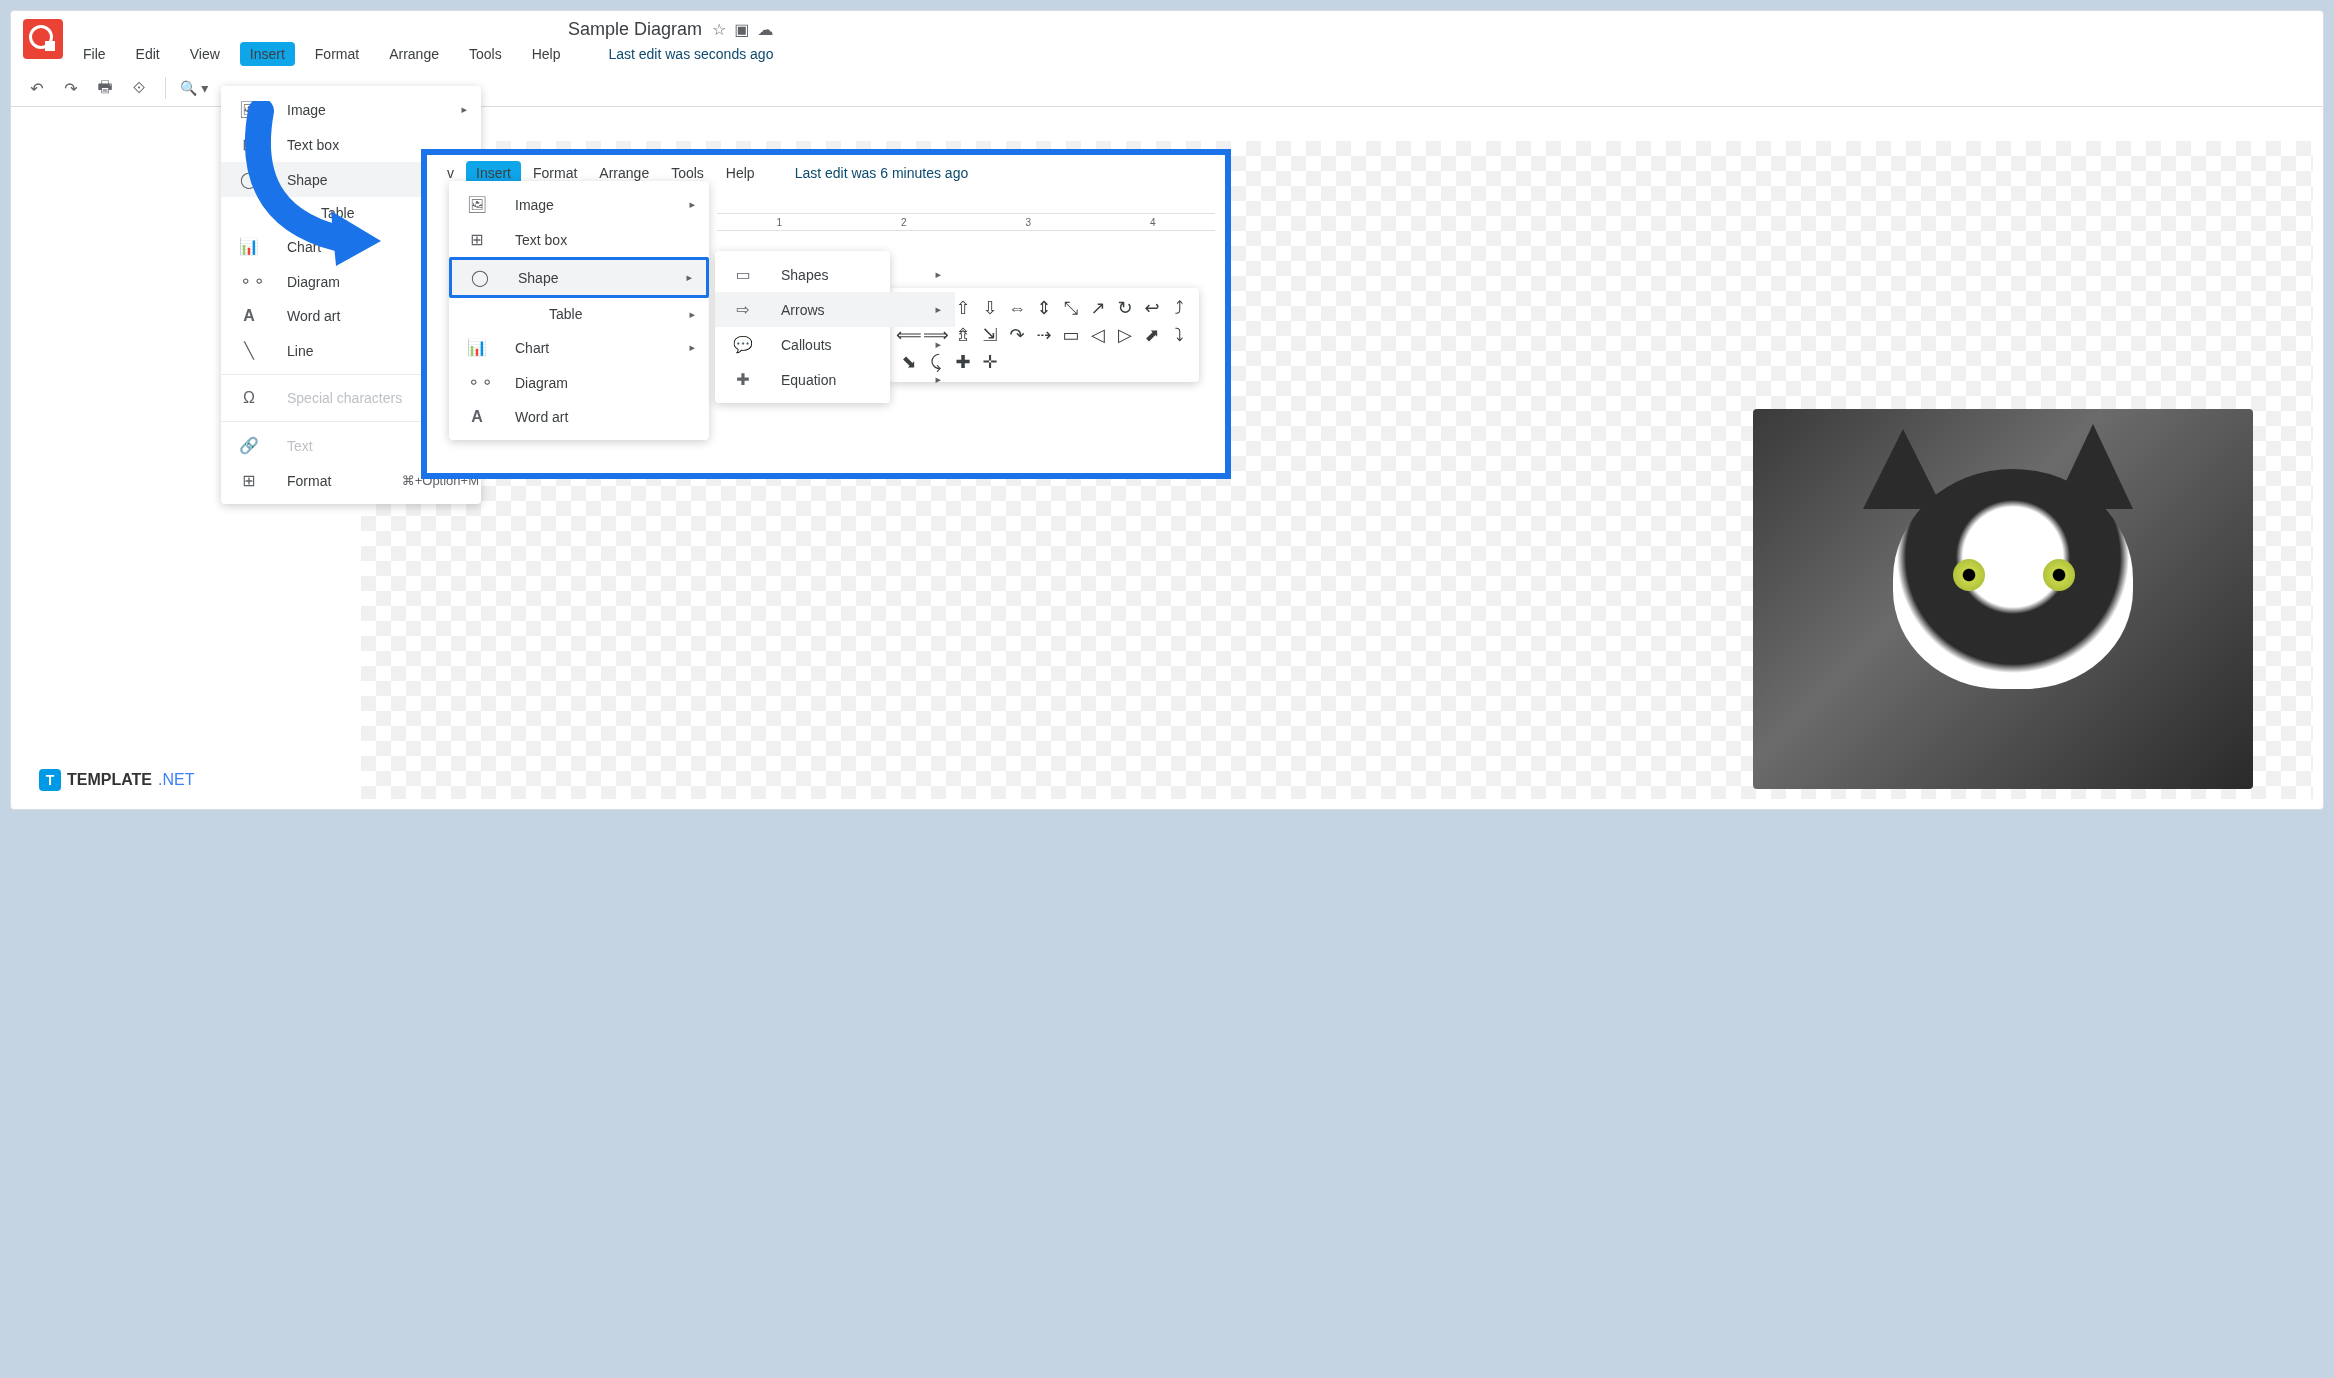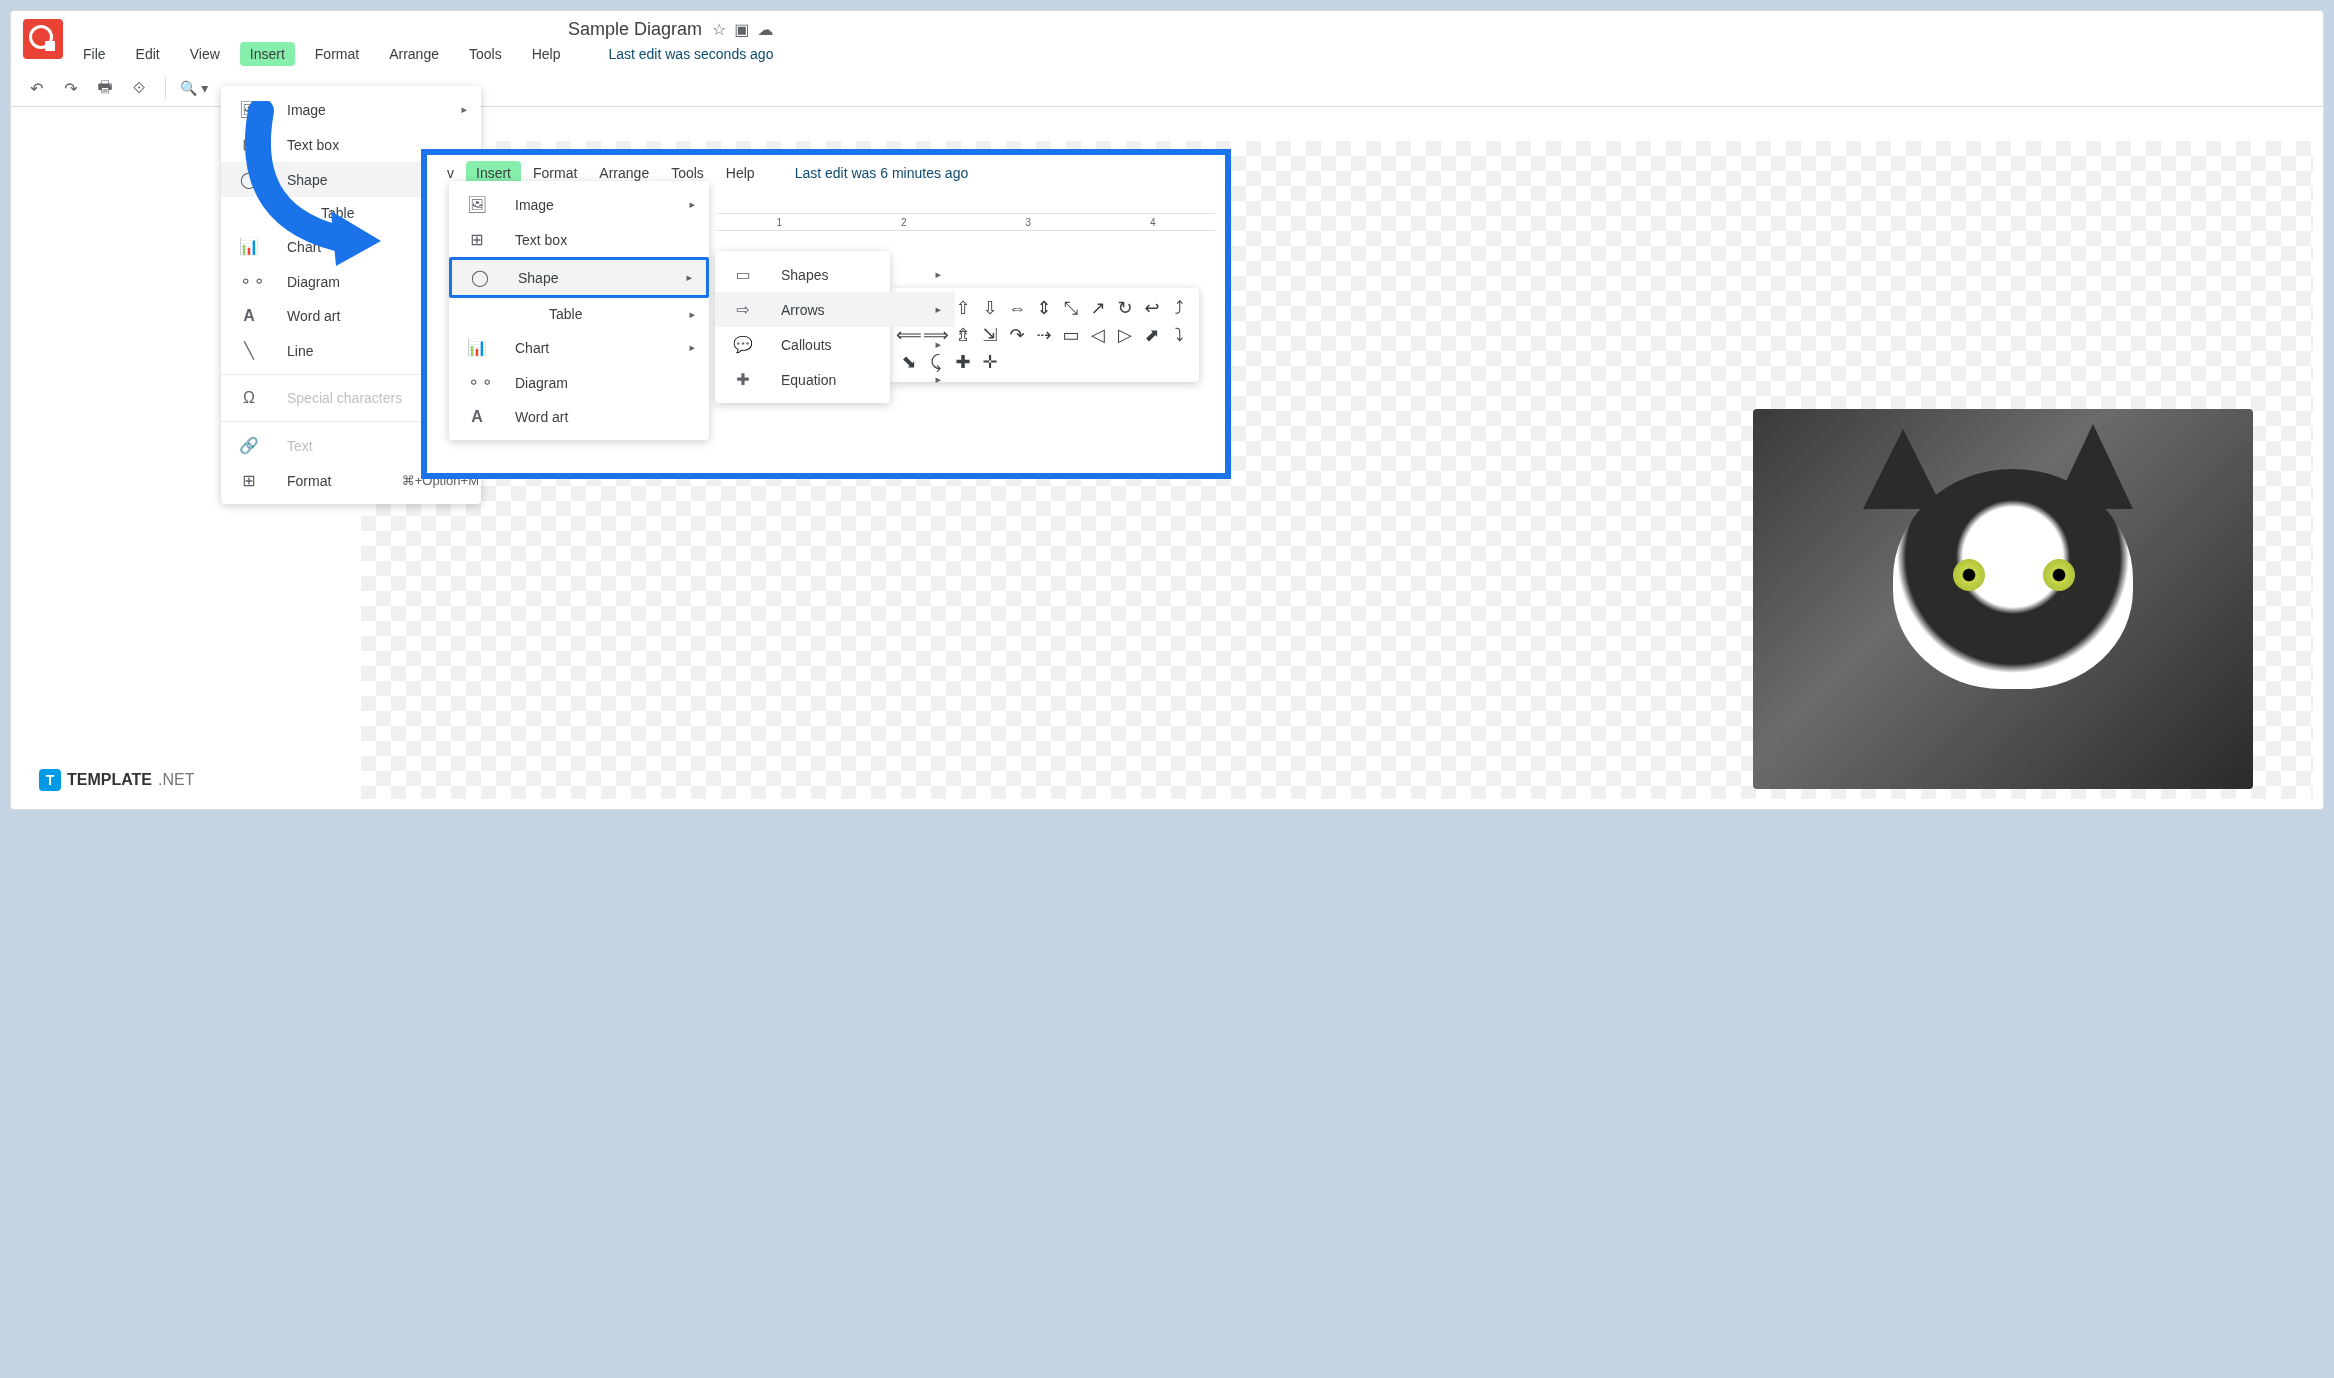--- a/index.html
+++ b/index.html
@@ -8,21 +8,21 @@
 .header { display:flex; align-items:flex-start; padding:8px 12px 0 12px; gap:10px; }
 .app-icon { width:40px; height:40px; background:#ea4335; border-radius:4px; position:relative; display:flex; align-items:center; justify-content:center; }
 .app-icon::before { content:""; width:18px; height:18px; border:3px solid #fff; border-radius:50%; position:absolute; top:6px; left:6px; }
 .app-icon::after { content:""; width:10px; height:10px; background:#fff; position:absolute; bottom:8px; right:8px; }
 .title-area { display:flex; flex-direction:column; gap:2px;align-items:flex-end; }
 .title-row { display:flex; align-items:center; gap:10px; }
 .doc-title { font-size:18px; color:#3c4043; }
 .title-icons { display:flex; gap:8px; color:#5f6368; font-size:16px; }
 .menubar { display:flex; gap:10px; font-size:14px; color:#3c4043; align-items:center; }
 .menu-item { padding:4px 10px; border-radius:4px; cursor:pointer; }
-.menu-item.active { background:#86efac; }
+.menu-item.active { background:#0ea5e9; }
 .last-edit { color:#0c4a6e; margin-left:28px; font-size:14px; }
 .toolbar { display:flex; align-items:center; gap:10px; padding:6px 14px; border-bottom:1px solid #dadce0; margin-top:4px; }
 .tool-btn { width:24px; height:24px; display:flex; align-items:center; justify-content:center; color:#5f6368; font-size:16px; cursor:pointer; }
 .tool-sep { width:1px; height:22px; background:#dadce0; margin:0 4px; }
 .zoom { display:flex; align-items:center; gap:2px; color:#5f6368; font-size:14px; }
 .canvas-area { position:absolute; top:130px; left:350px; right:10px; bottom:10px; background-image:
   linear-gradient(45deg,#f0f0f0 25%,transparent 25%),linear-gradient(-45deg,#f0f0f0 25%,transparent 25%),
   linear-gradient(45deg,transparent 75%,#f0f0f0 75%),linear-gradient(-45deg,transparent 75%,#f0f0f0 75%);
   background-size:30px 30px; background-position:0 0,0 15px,15px -15px,-15px 0; background-color:#fff; }
 .ruler { position:absolute; top:130px; left:220px; right:10px; height:20px; background:#fff; border-bottom:1px solid #dadce0; font-size:10px; color:#5f6368; display:flex; align-items:center; padding-left:250px; }
@@ -47,21 +47,21 @@
 #arrowgrid span { width:24px; height:24px; display:flex; align-items:center; justify-content:center; cursor:pointer; }
 .big-arrow { position:absolute; top:90px; left:220px; width:160px; height:170px; z-index:15; }
 .cat { position:absolute; bottom:10px; right:60px; width:500px; height:380px; background:linear-gradient(135deg,#3a3a3a 0%,#6b6b6b 40%,#2a2a2a 100%); border-radius:4px; overflow:hidden; }
 .cat-face { position:absolute; top:60px; left:140px; width:240px; height:220px; background:radial-gradient(circle at 50% 40%,#fff 0%,#fff 28%,#2b2b2b 32%,#2b2b2b 60%,#fff 65%); border-radius:50% 50% 45% 45%; }
 .cat-ear-l{position:absolute;top:20px;left:110px;width:0;height:0;border-left:40px solid transparent;border-right:40px solid transparent;border-bottom:80px solid #2b2b2b;}
 .cat-ear-r{position:absolute;top:15px;right:120px;width:0;height:0;border-left:40px solid transparent;border-right:40px solid transparent;border-bottom:85px solid #2b2b2b;}
 .cat-eye{position:absolute;width:32px;height:32px;background:radial-gradient(circle,#000 0%,#000 25%,#c8d64a 30%,#9fb530 100%);border-radius:50%;}
 .cat-eye.l{top:150px;left:200px;} .cat-eye.r{top:150px;left:290px;}
 .logo { position:absolute; bottom:18px; left:28px; display:flex; align-items:center; gap:6px; font-weight:bold; font-size:16px; color:#333; z-index:40;}
 .logo-icon { width:22px; height:22px; background:#0099e5; border-radius:4px; color:#fff; display:flex; align-items:center; justify-content:center; font-size:14px; }
-.logo .net { color:#737373; font-weight:normal;}
+.logo .net { color:#3b82f6; font-weight:normal;}
 </style>
 </head>
 <body>
 
 <div class="frame">
 
   <div class="header">
     <div class="app-icon"></div>
     <div class="title-area">
       <div class="title-row">

